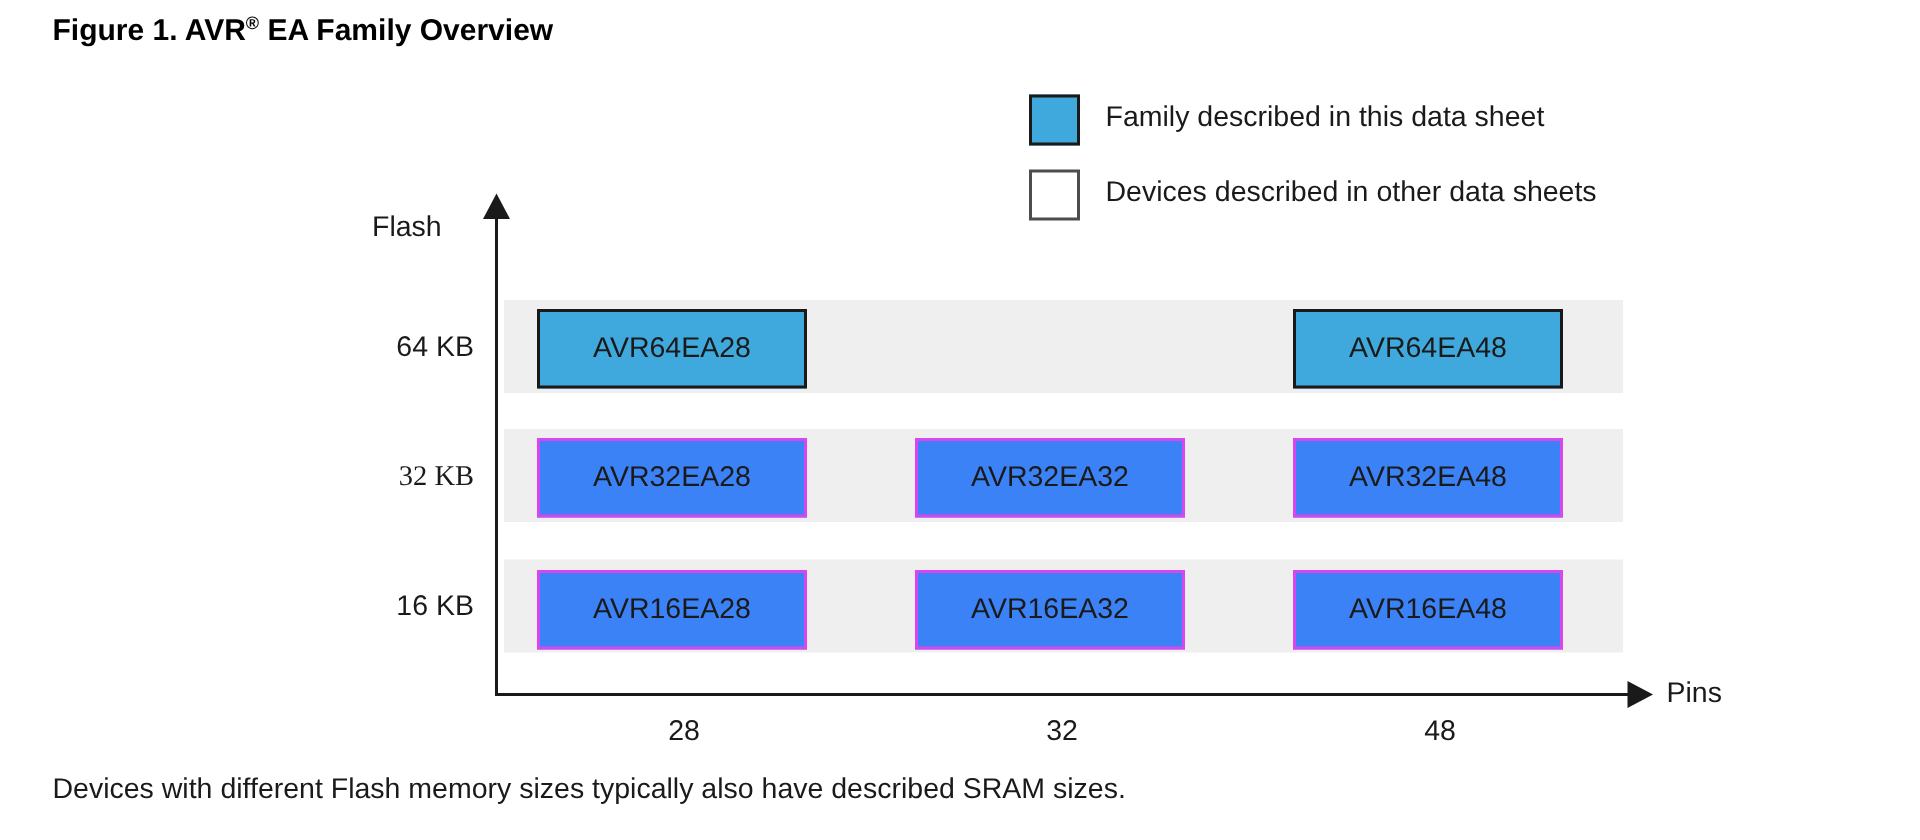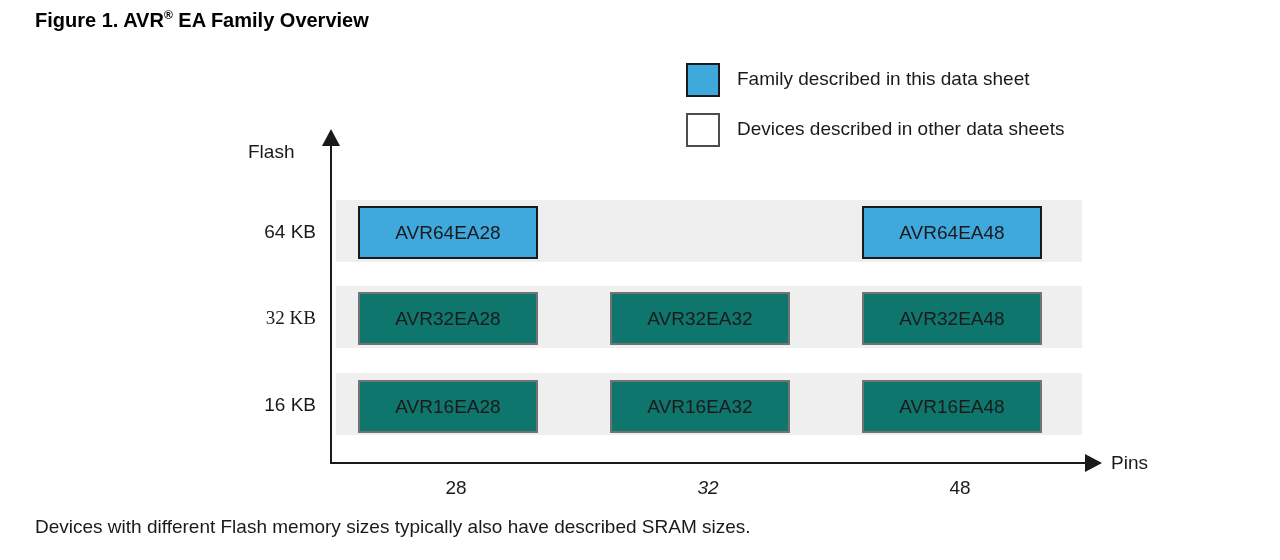--- a/index.html
+++ b/index.html
@@ -132,40 +132,40 @@
     align-items: center;
     justify-content: center;
     font-size: 19px;
     white-space: nowrap;
   }
   .device-blue {
     background: #3FA8DC;
     border: 2px solid #1a1a1a;
   }
   .device-white {
-    background: #0f766e;
-    border: 2px solid #737373;
+    background: #3b82f6;
+    border: 2px solid #d946ef;
   }
   .row-y-1 { top: 206px; }
   .row-y-2 { top: 292px; }
   .row-y-3 { top: 380px; }
   .col-x-1 { left: 358px; }
   .col-x-2 { left: 610px; }
   .col-x-3 { left: 862px; }
 
   
   .x-tick {
     position: absolute;
     top: 477px;
     width: 100px;
     text-align: center;
     font-size: 19px;
   }
   .x-tick-1 { left: 406px; }
-  .x-tick-2 { left: 658px; font-style: italic; }
+  .x-tick-2 { left: 658px; }
   .x-tick-3 { left: 910px; }
 
   .footnote {
     position: absolute;
     left: 35px;
     top: 516px;
     font-size: 19px;
     white-space: nowrap;
   }
 </style>

